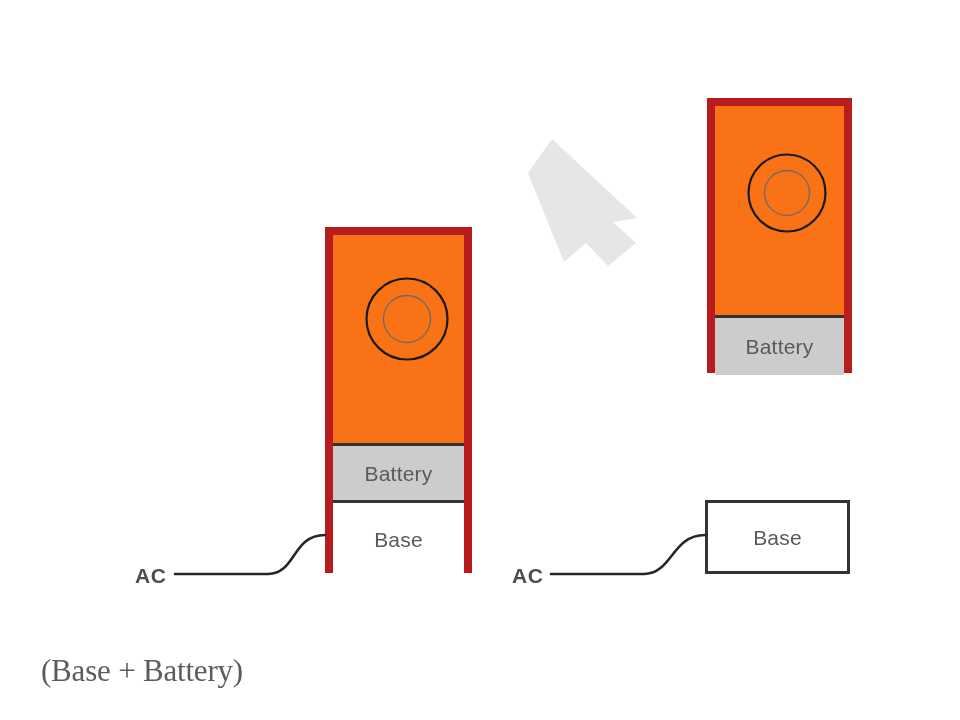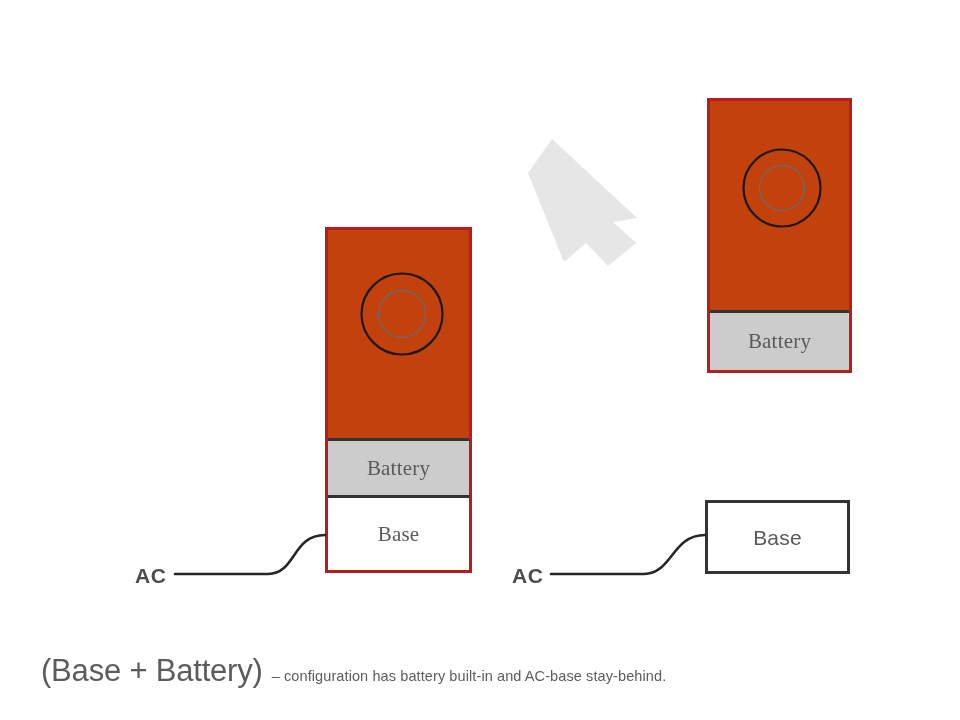--- a/index.html
+++ b/index.html
@@ -22,23 +22,22 @@
     top: 0;
     width: 960px;
     height: 720px;
     background: #ffffff;
   }
 
   
   .device {
     position: absolute;
     box-sizing: border-box;
-    border: 3px solid #b91c1c;
-    background: #c2410c;
-    font-family: Liberation Serif, serif;
+    border: 8px solid #b91c1c;
+    background: #f97316;
   }
 
   .segment {
     position: absolute;
     left: 0;
     box-sizing: border-box;
     display: flex;
     align-items: center;
     justify-content: center;
     width: 100%;
@@ -116,20 +115,21 @@
     display: flex;
     align-items: baseline;
     white-space: nowrap;
   }
 
   #caption-title {
     color: #5c5c5c;
     font-size: 31px;
     line-height: 1;
     letter-spacing: -0.2px;
+    font-family: Liberation Serif, serif;
   }
 
   #caption-desc {
     color: #5c5c5c;
     font-size: 14.5px;
     line-height: 1;
     letter-spacing: 0.1px;
     margin-left: 9px;
   }
 </style>
@@ -180,16 +180,15 @@
 
     <path d="M551,574 L644,574 C672,574 672,535 705,535" fill="none" stroke="#262626" stroke-width="2.6" stroke-linecap="round"></path>
   </svg>
 
   <span class="ac-label" style="left:135px; top:565px;">AC</span>
 
   <span class="ac-label" style="left:512px; top:565px;">AC</span>
 
   <div id="caption">
     <span id="caption-title">(Base + Battery)</span>
-    <span id="caption-desc">– configuration has battery built-in and AC-base stay-behind.</span>
   </div>
 
 </div>
 
 </body></html>

